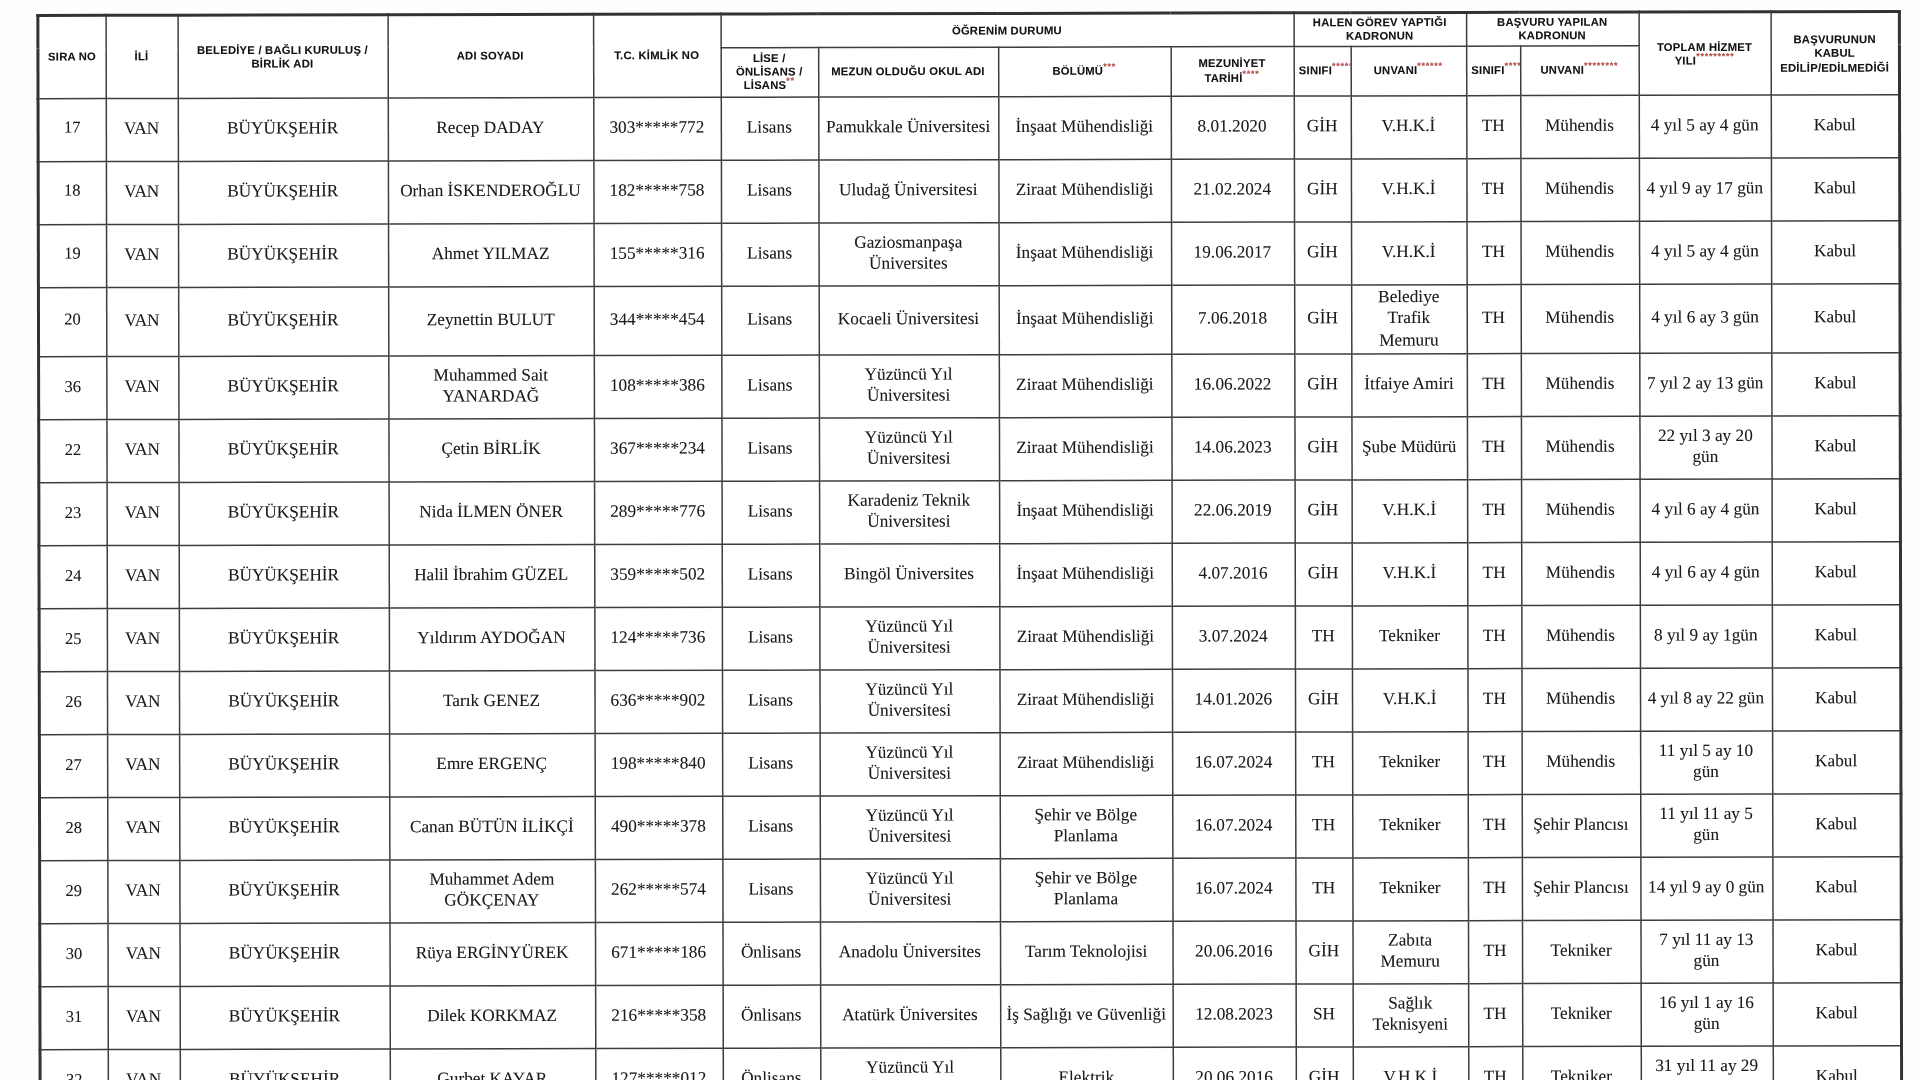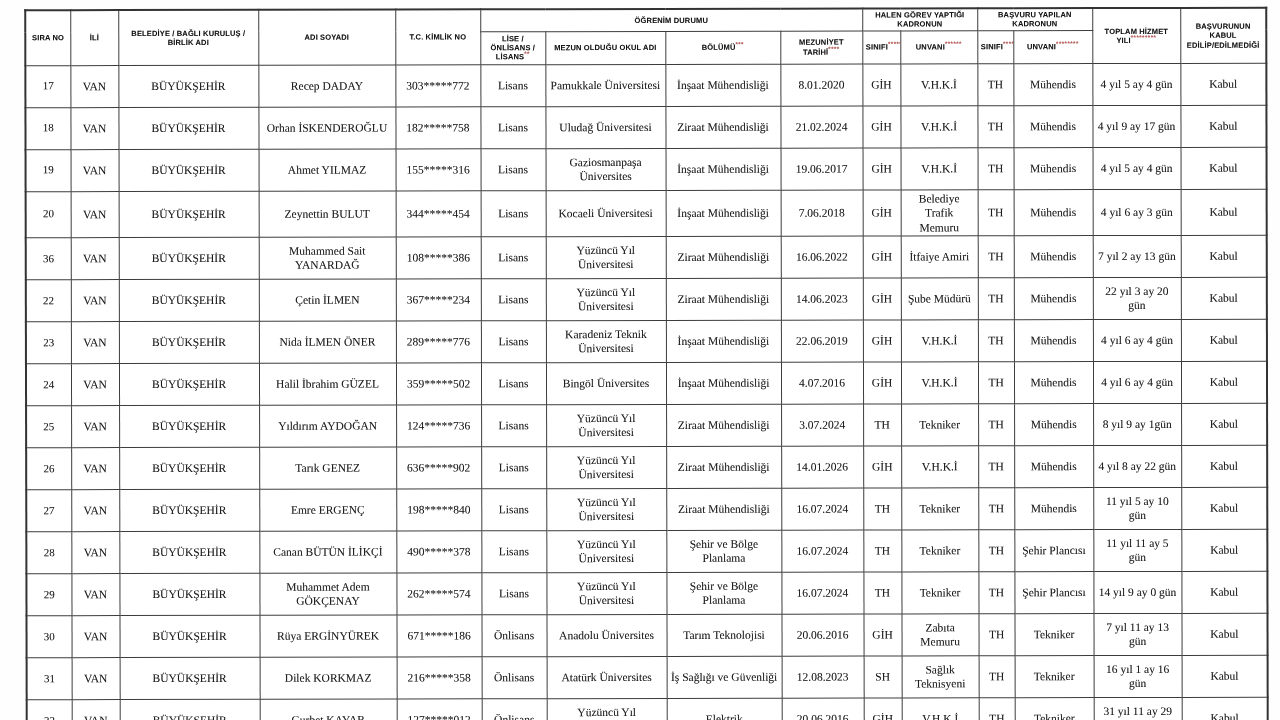--- a/index.html
+++ b/index.html
@@ -195,21 +195,21 @@
             <td>İtfaiye Amiri</td>
             <td>TH</td>
             <td>Mühendis</td>
             <td>7 yıl 2 ay 13 gün</td>
             <td>Kabul</td>
           </tr>
           <tr>
             <td>22</td>
             <td>VAN</td>
             <td>BÜYÜKŞEHİR</td>
-            <td>Çetin İLMEN</td>
+            <td>Çetin BİRLİK</td>
             <td>367*****234</td>
             <td>Lisans</td>
             <td>Yüzüncü Yıl Üniversitesi</td>
             <td>Ziraat Mühendisliği</td>
             <td>14.06.2023</td>
             <td>GİH</td>
             <td>Şube Müdürü</td>
             <td>TH</td>
             <td>Mühendis</td>
             <td>22 yıl 3 ay 20 gün</td>

